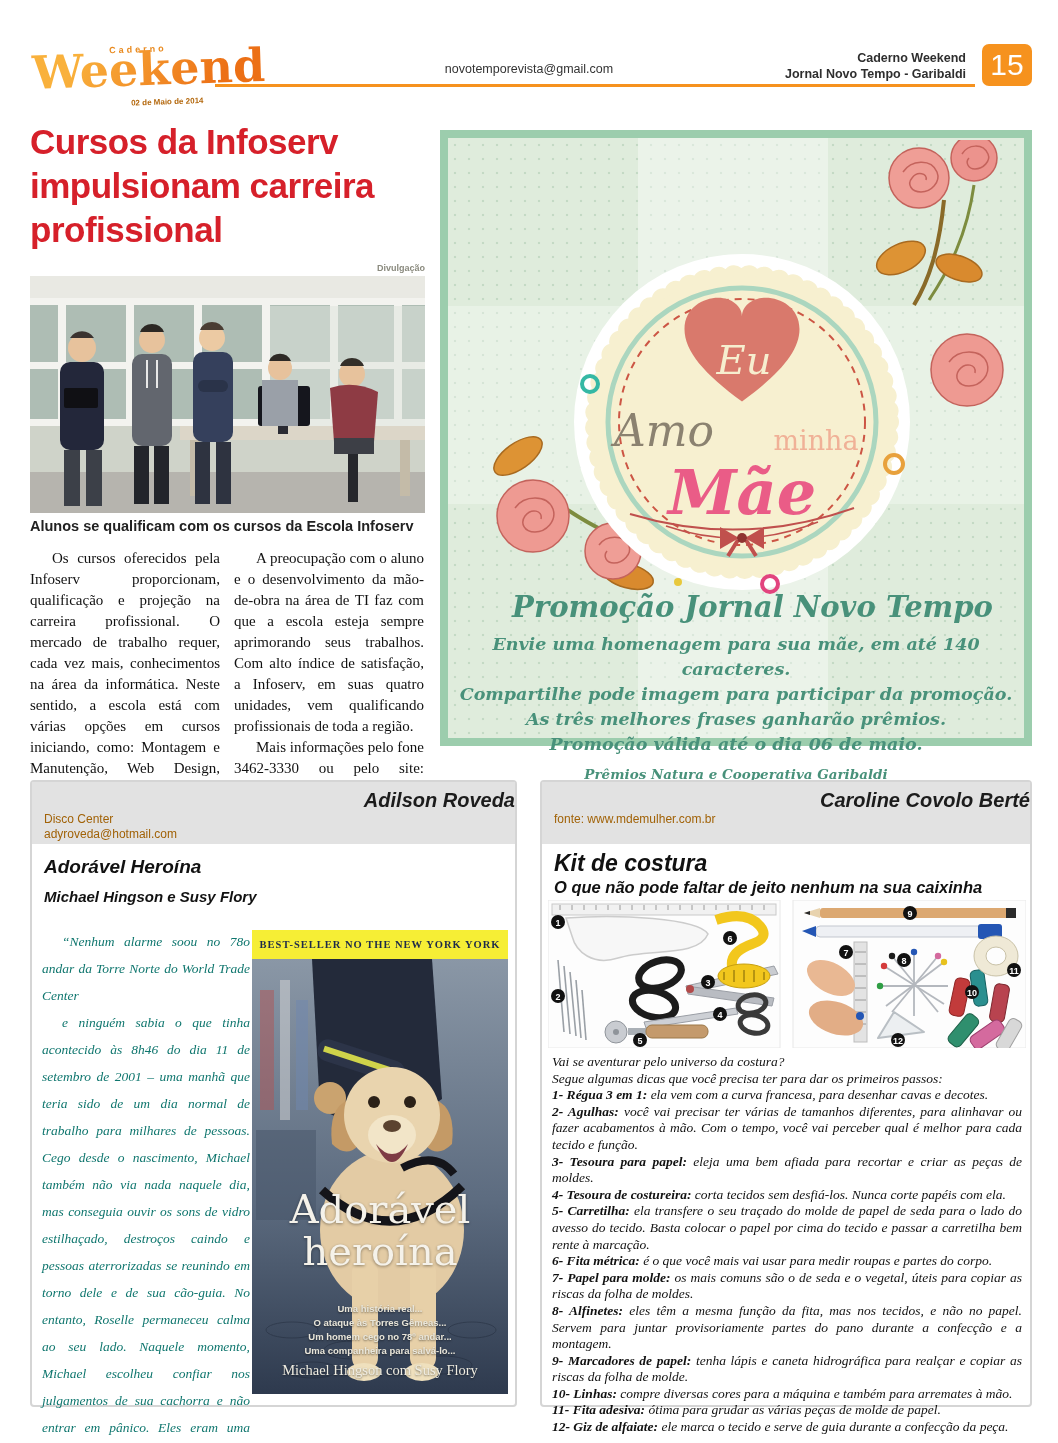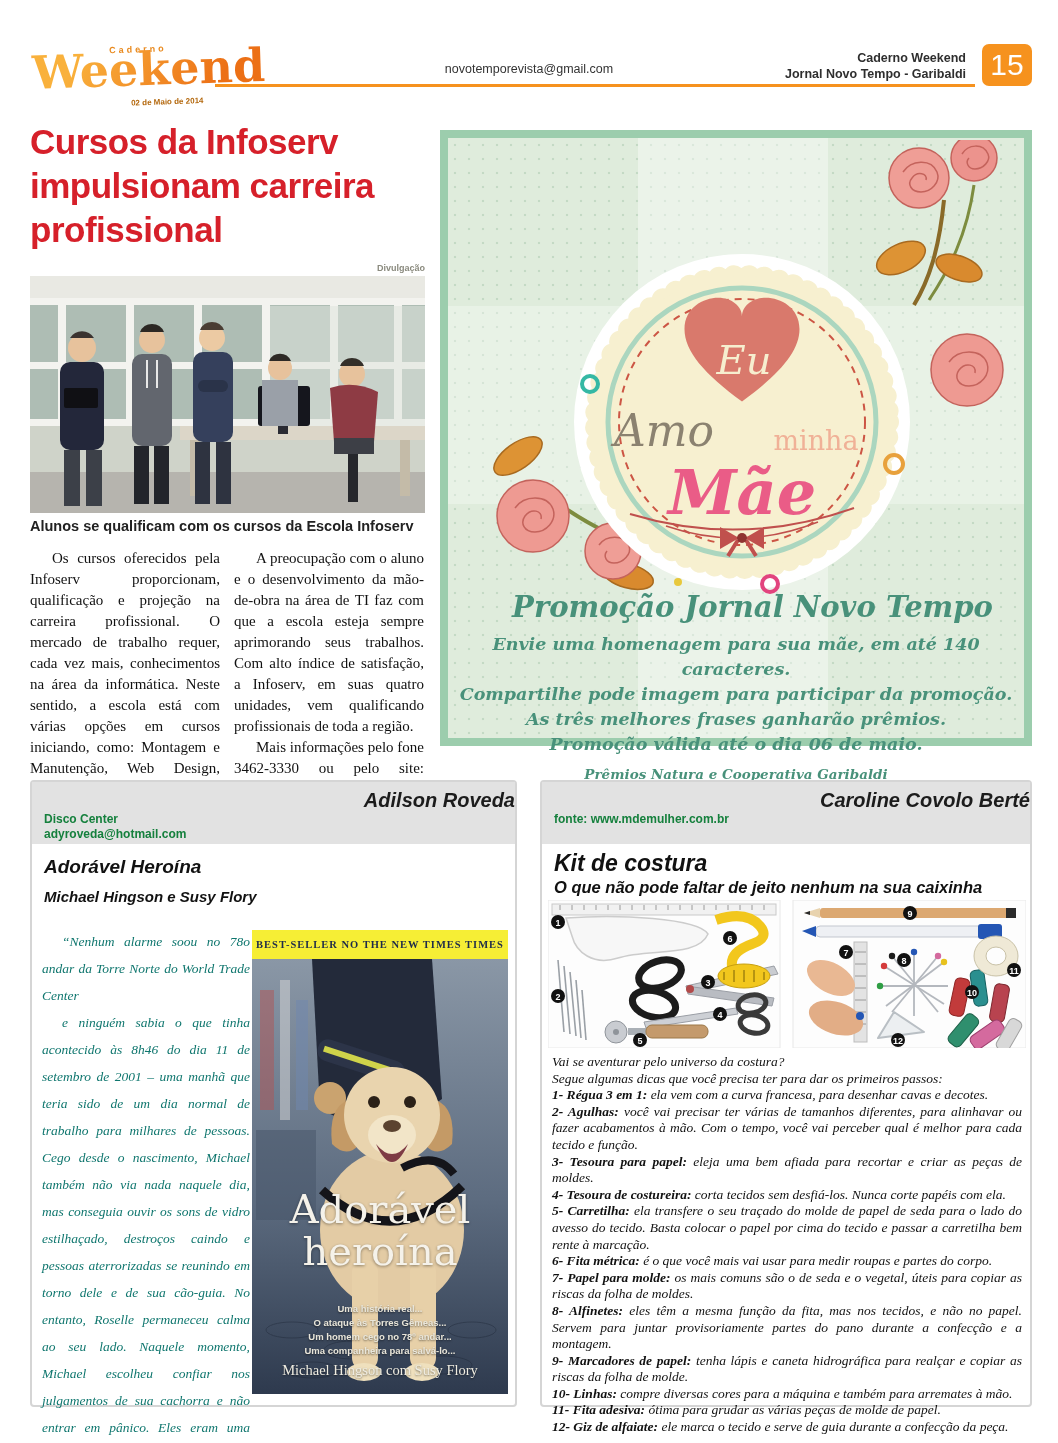--- a/index.html
+++ b/index.html
@@ -43,21 +43,21 @@
          font-family:"DejaVu Serif",serif;font-style:italic;font-weight:600;}
   .promo-title{font-size:29px;margin-bottom:8px;padding-left:33px;}
   .promo-line{font-size:17.5px;line-height:25px;}
   .promo-footer{font-size:13.5px;margin-top:9px;}
   
   .cbox{position:absolute;top:780px;height:627px;background:#fff;border:2px solid #d5d5d5;border-radius:4px;box-sizing:border-box;}
   .box-left{left:30px;width:487px;}
   .box-right{left:540px;width:492px;}
   .cbox-head{position:absolute;left:0;top:0;right:0;height:62px;background:#e2e2e2;padding:7px 0 0 12px;box-sizing:border-box;}
   .cbox-author{font-size:20px;font-weight:bold;font-style:italic;color:#1c1c1c;text-align:right;}
-  .cbox-sub{font-size:12px;color:#15803d;line-height:15px;font-weight:bold;}
+  .cbox-sub{font-size:12px;color:#a16207;line-height:15px;}
   .book-title{position:absolute;left:12px;top:74px;font-size:19px;font-weight:bold;font-style:italic;color:#111;}
   .book-authors{position:absolute;left:12px;top:106px;font-size:15px;font-weight:bold;font-style:italic;color:#111;}
   .quote{position:absolute;left:10px;top:146px;width:208px;font-family:"Liberation Serif",serif;font-style:italic;
          font-size:13.5px;line-height:27px;text-align:justify;color:#0f766e;}
   .quote p{margin:0;text-indent:20px;}
   .cover{position:absolute;left:220px;top:148px;width:256px;height:464px;}
   .cover svg{position:absolute;inset:0;}
   .cover-banner{position:absolute;left:0;top:0;width:100%;height:29px;background:#f6ee35;
                 font-family:"Liberation Serif",serif;font-size:10.5px;font-weight:bold;color:#1d2a4a;
                 text-align:center;line-height:29px;letter-spacing:1px;}
@@ -302,21 +302,21 @@
           <ellipse cx="140" cy="196" rx="9" ry="6" fill="#5b4330"></ellipse>
           <path d="M124,214 q16,20 32,0 q-8,18 -16,18 q-8,0 -16,-18" fill="#7e3b44"></path>
           <path d="M70,260 q70,64 140,-4" stroke="#15151a" stroke-width="9" fill="none"></path>
           <path d="M150,238 q34,-18 52,6" stroke="#15151a" stroke-width="8" fill="none"></path>
           <rect x="100" y="330" width="26" height="110" rx="12" fill="#e7d0a8"></rect>
           <rect x="158" y="330" width="26" height="110" rx="12" fill="#e7d0a8"></rect>
           <ellipse cx="112" cy="442" rx="17" ry="9" fill="#efe0bd"></ellipse>
           <ellipse cx="170" cy="442" rx="17" ry="9" fill="#efe0bd"></ellipse>
         </g>
       </svg>
-      <div class="cover-banner">BEST-SELLER NO THE NEW TIMES TIMES</div>
+      <div class="cover-banner">BEST-SELLER NO THE NEW YORK YORK</div>
       <div class="cover-title" style="top:258px;">Adorável</div>
       <div class="cover-title" style="top:300px;">heroína</div>
       <div class="cover-tags">
         <div>Uma história real...</div>
         <div>O ataque às Torres Gêmeas...</div>
         <div>Um homem cego no 78º andar...</div>
         <div>Uma companheira para salvá-lo...</div>
       </div>
       <div class="cover-credit">Michael Hingson com Susy Flory</div>
     </div>

